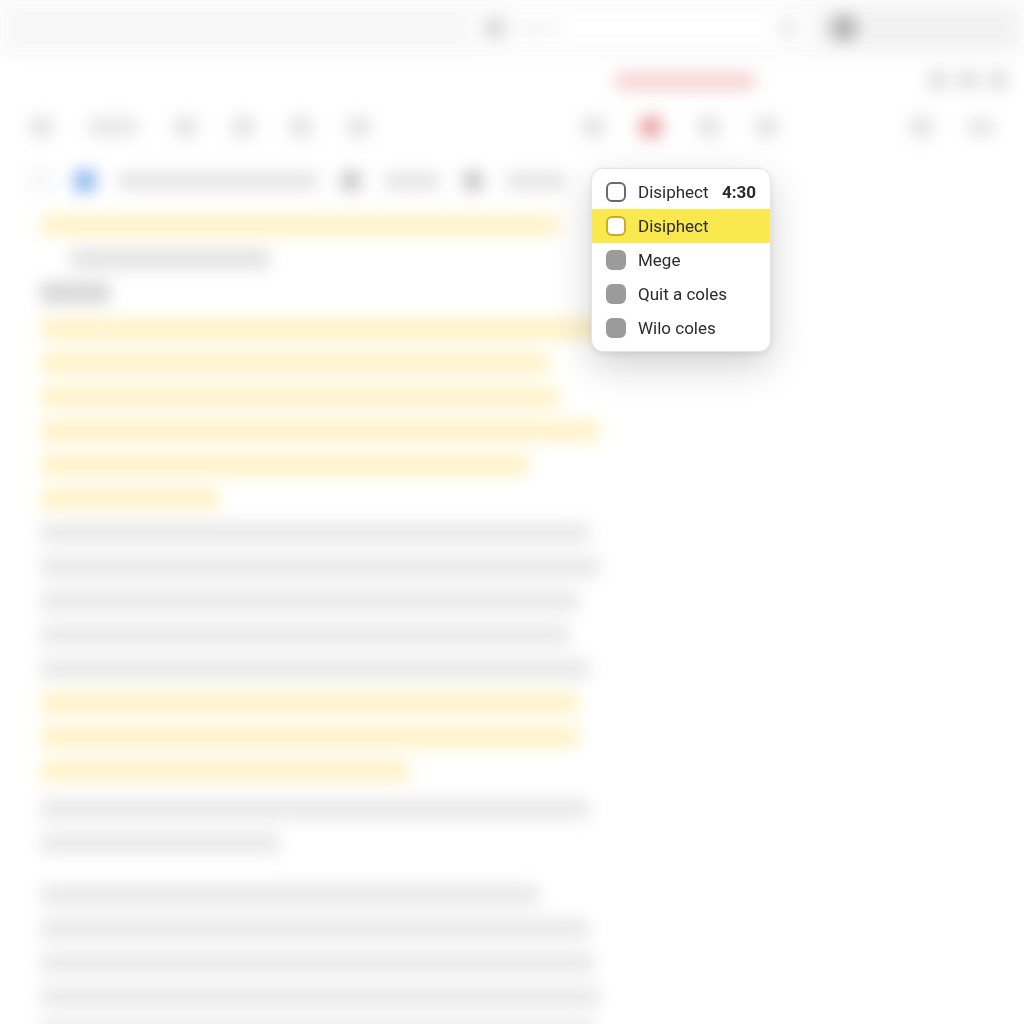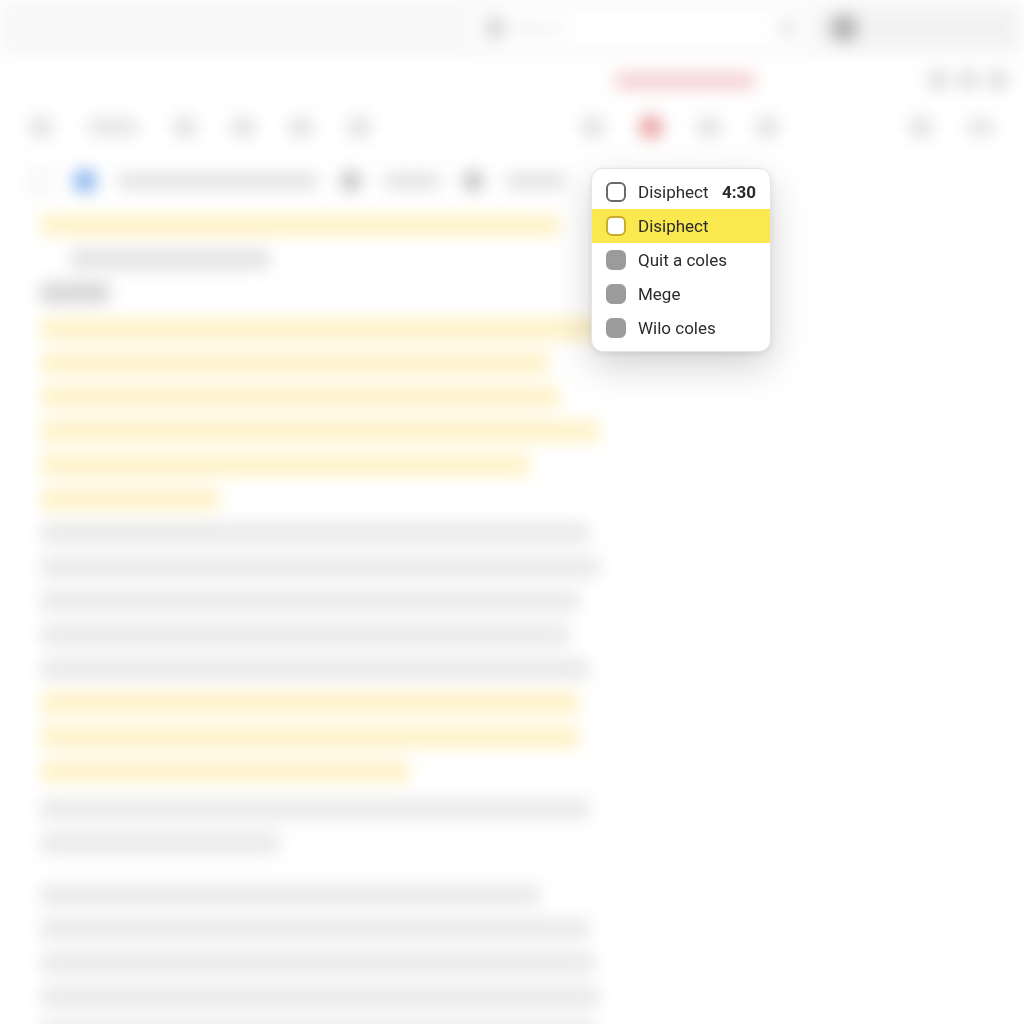--- a/index.html
+++ b/index.html
@@ -162,26 +162,26 @@
     <span class="time">4:30</span>
   </div>
 
   <div class="item sel">
     <span class="cb"></span>
     <span>Disiphect</span>
   </div>
 
   <div class="item">
     <span class="cb filled"></span>
-    <span>Quit a coles</span>
+    <span>Mege</span>
   </div>
 
   <div class="item">
     <span class="cb filled"></span>
-    <span>Mege</span>
+    <span>Quit a coles</span>
   </div>
 
   <div class="item">
     <span class="cb filled"></span>
     <span>Wilo coles</span>
   </div>
 
 </div>
 
 </body></html>

